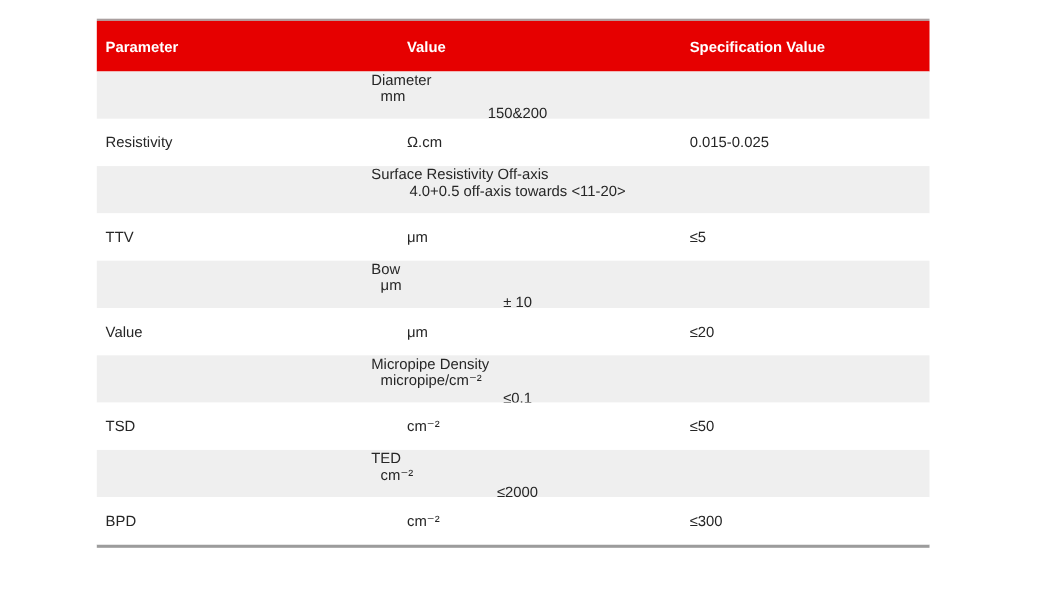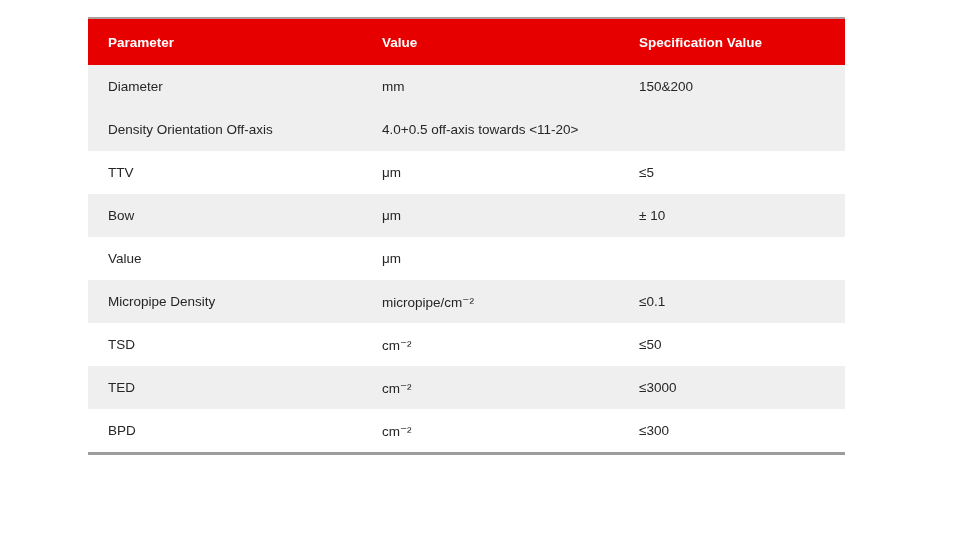--- a/index.html
+++ b/index.html
@@ -37,24 +37,25 @@
     font-size: 13.5px;
   }
   .data-row {
     height: 43px;
     background: var(--row-bg, #ffffff);
     color: var(--text, #262626);
     font-size: 13.5px;
   }
   .data-row.alt {
     background: var(--row-alt-bg, #efefef);
+    flex-direction: column;
   }
   .cell {
     box-sizing: border-box;
-    padding-left: 20px;
+    padding-left: 8px;
     white-space: nowrap;
     overflow: hidden;
   }
   .col-param { width: 274px; }
   .col-unit  { width: 257px; }
   .col-value { flex: 1; }
 </style>
 </head>
 <body>
 
@@ -66,59 +67,65 @@
       <div class="cell col-unit">Value</div>
       <div class="cell col-value">Specification Value</div>
     </div>
 
     <div class="trow data-row alt">
       <div class="cell col-param">Diameter</div>
       <div class="cell col-unit">mm</div>
       <div class="cell col-value">150&amp;200</div>
     </div>
 
+    <div class="trow data-row">
+      <div class="cell col-param">Resistivity</div>
+      <div class="cell col-unit">Ω.cm</div>
+      <div class="cell col-value">0.015-0.025</div>
+    </div>
 
     <div class="trow data-row alt">
-      <div class="cell col-param">Density Orientation Off-axis</div>
+      <div class="cell col-param">Surface Resistivity Off-axis</div>
       <div class="cell col-value">4.0+0.5 off-axis towards &lt;11-20&gt;</div>
     </div>
 
     <div class="trow data-row">
       <div class="cell col-param">TTV</div>
       <div class="cell col-unit">μm</div>
       <div class="cell col-value">≤5</div>
     </div>
 
     <div class="trow data-row alt">
       <div class="cell col-param">Bow</div>
       <div class="cell col-unit">μm</div>
       <div class="cell col-value">± 10</div>
     </div>
 
     <div class="trow data-row">
       <div class="cell col-param">Value</div>
       <div class="cell col-unit">μm</div>
+      <div class="cell col-value">≤20</div>
     </div>
 
     <div class="trow data-row alt">
       <div class="cell col-param">Micropipe Density</div>
       <div class="cell col-unit">micropipe/cm⁻²</div>
       <div class="cell col-value">≤0.1</div>
     </div>
 
     <div class="trow data-row">
       <div class="cell col-param">TSD</div>
       <div class="cell col-unit">cm⁻²</div>
       <div class="cell col-value">≤50</div>
     </div>
 
     <div class="trow data-row alt">
       <div class="cell col-param">TED</div>
       <div class="cell col-unit">cm⁻²</div>
-      <div class="cell col-value">≤3000</div>
+      <div class="cell col-value">≤2000</div>
     </div>
 
     <div class="trow data-row">
       <div class="cell col-param">BPD</div>
       <div class="cell col-unit">cm⁻²</div>
       <div class="cell col-value">≤300</div>
     </div>
 
   </div>
 </div>

